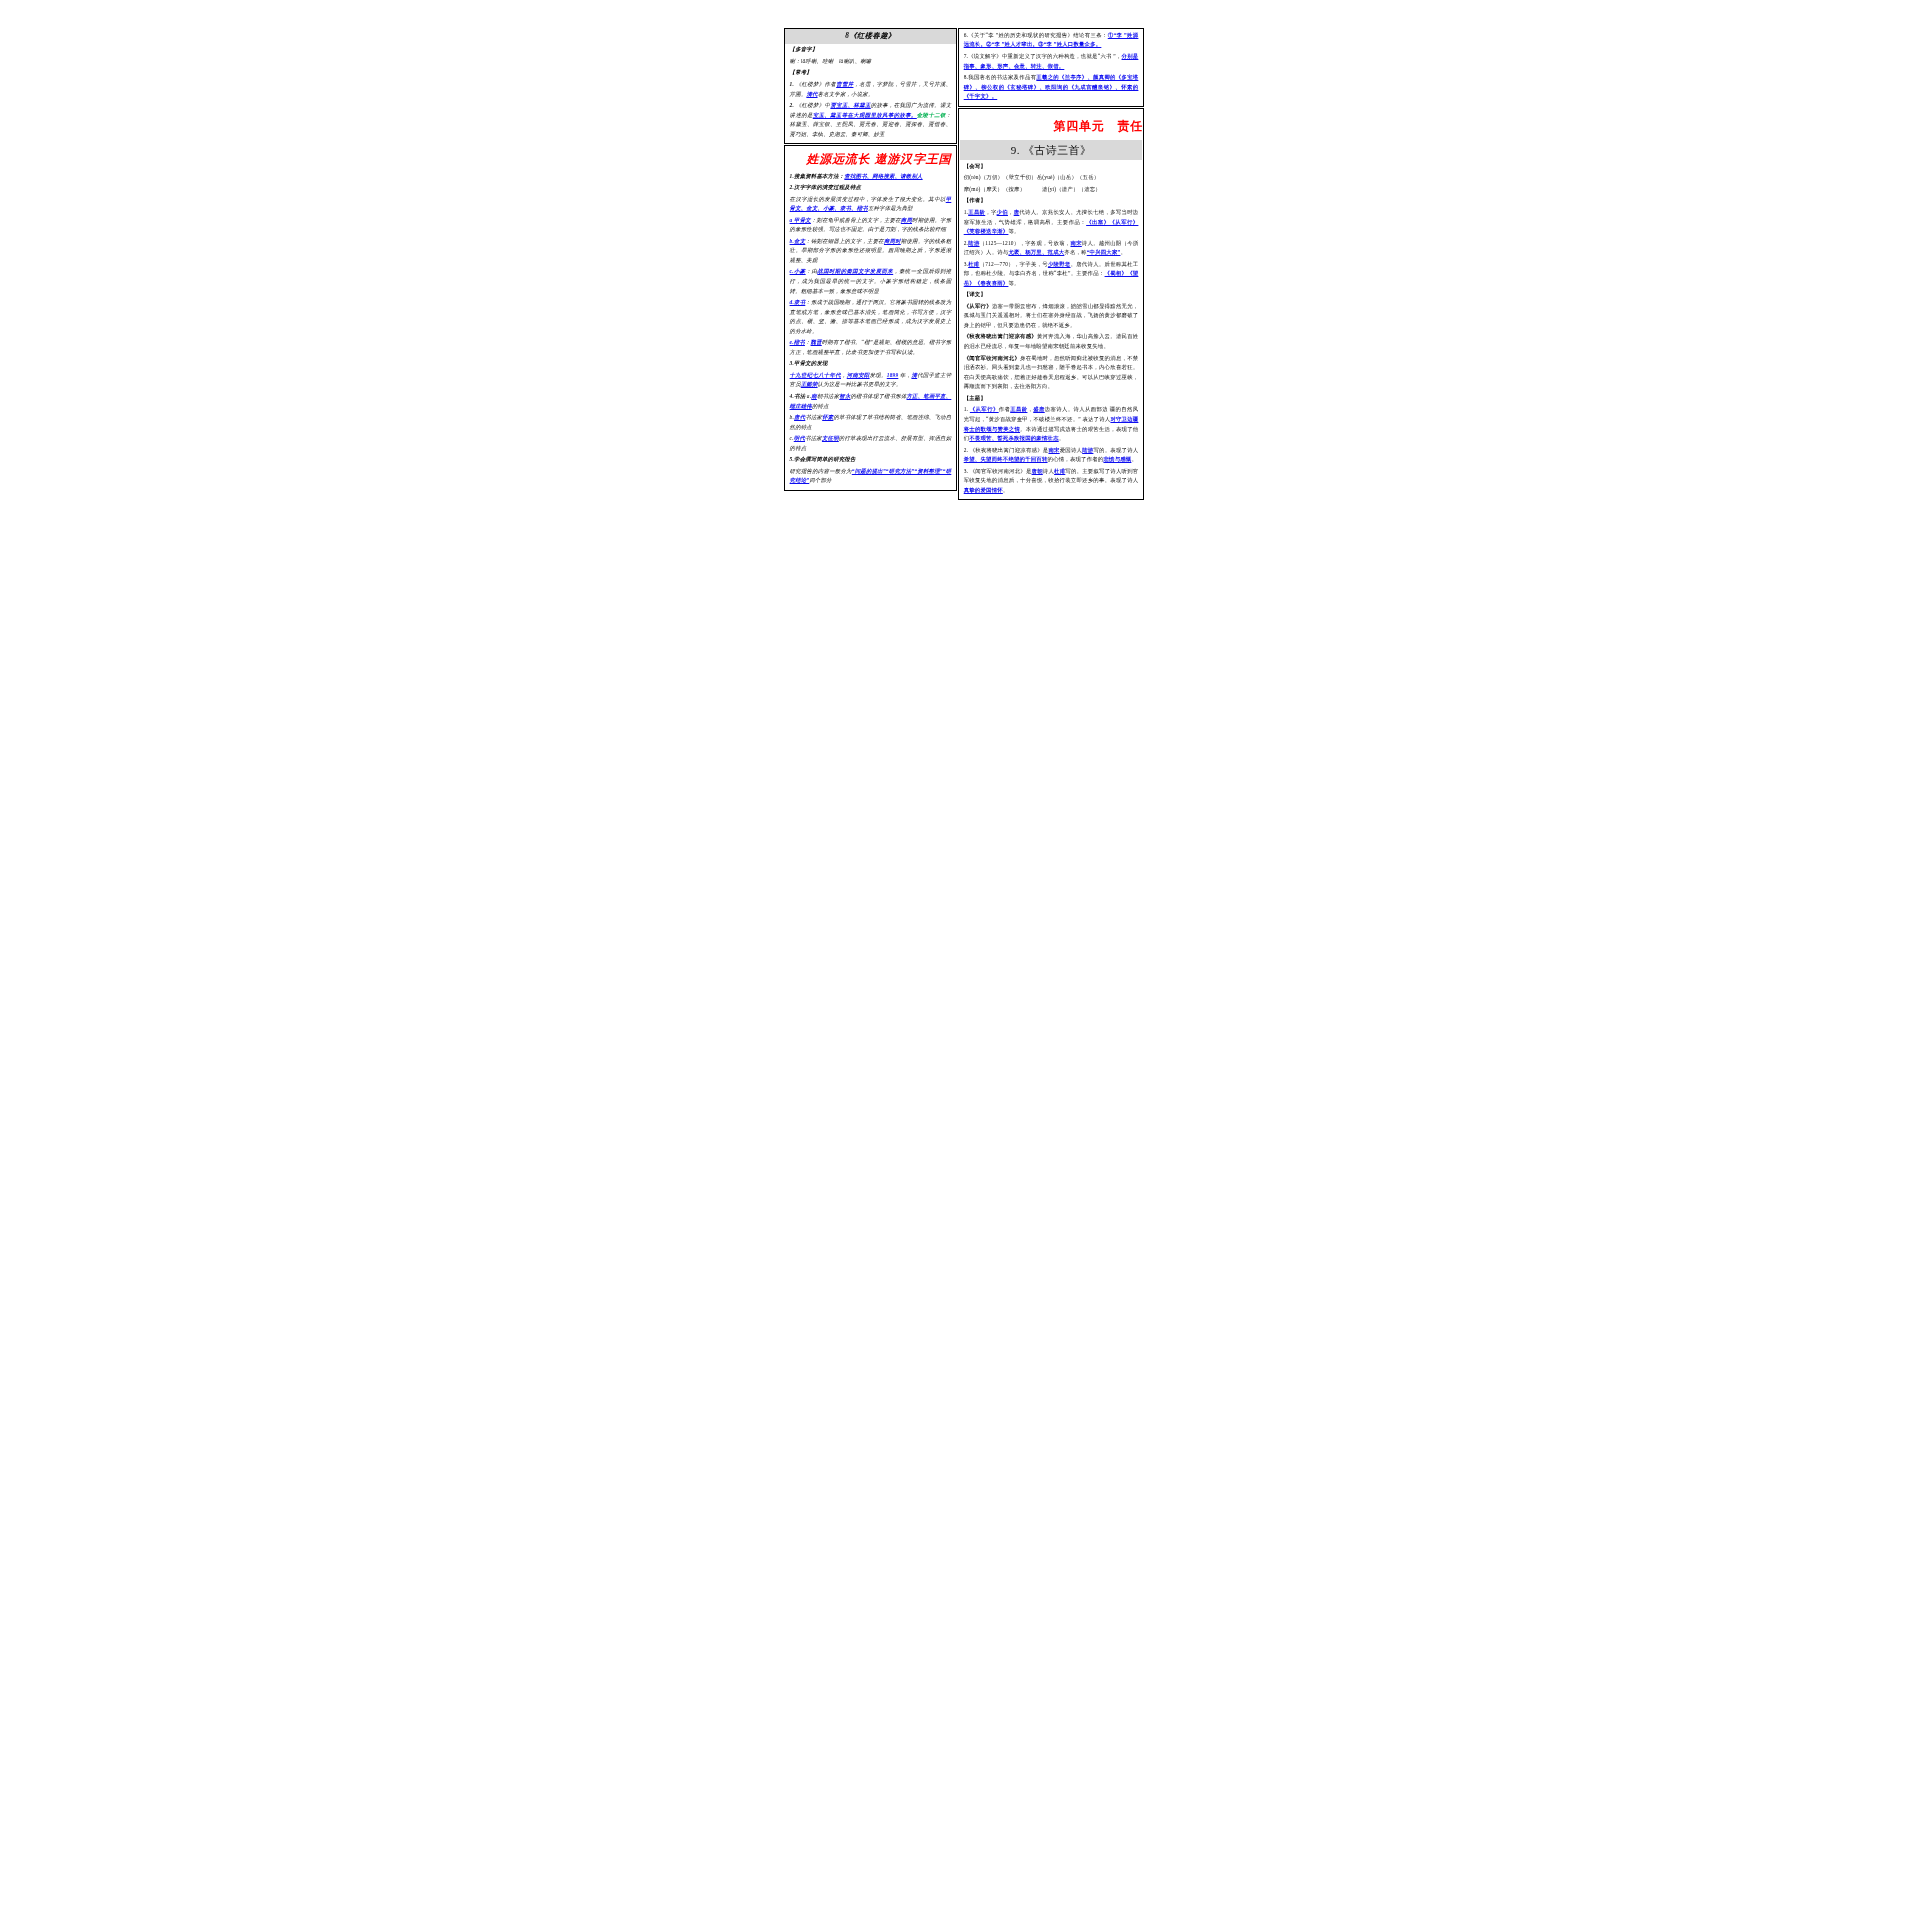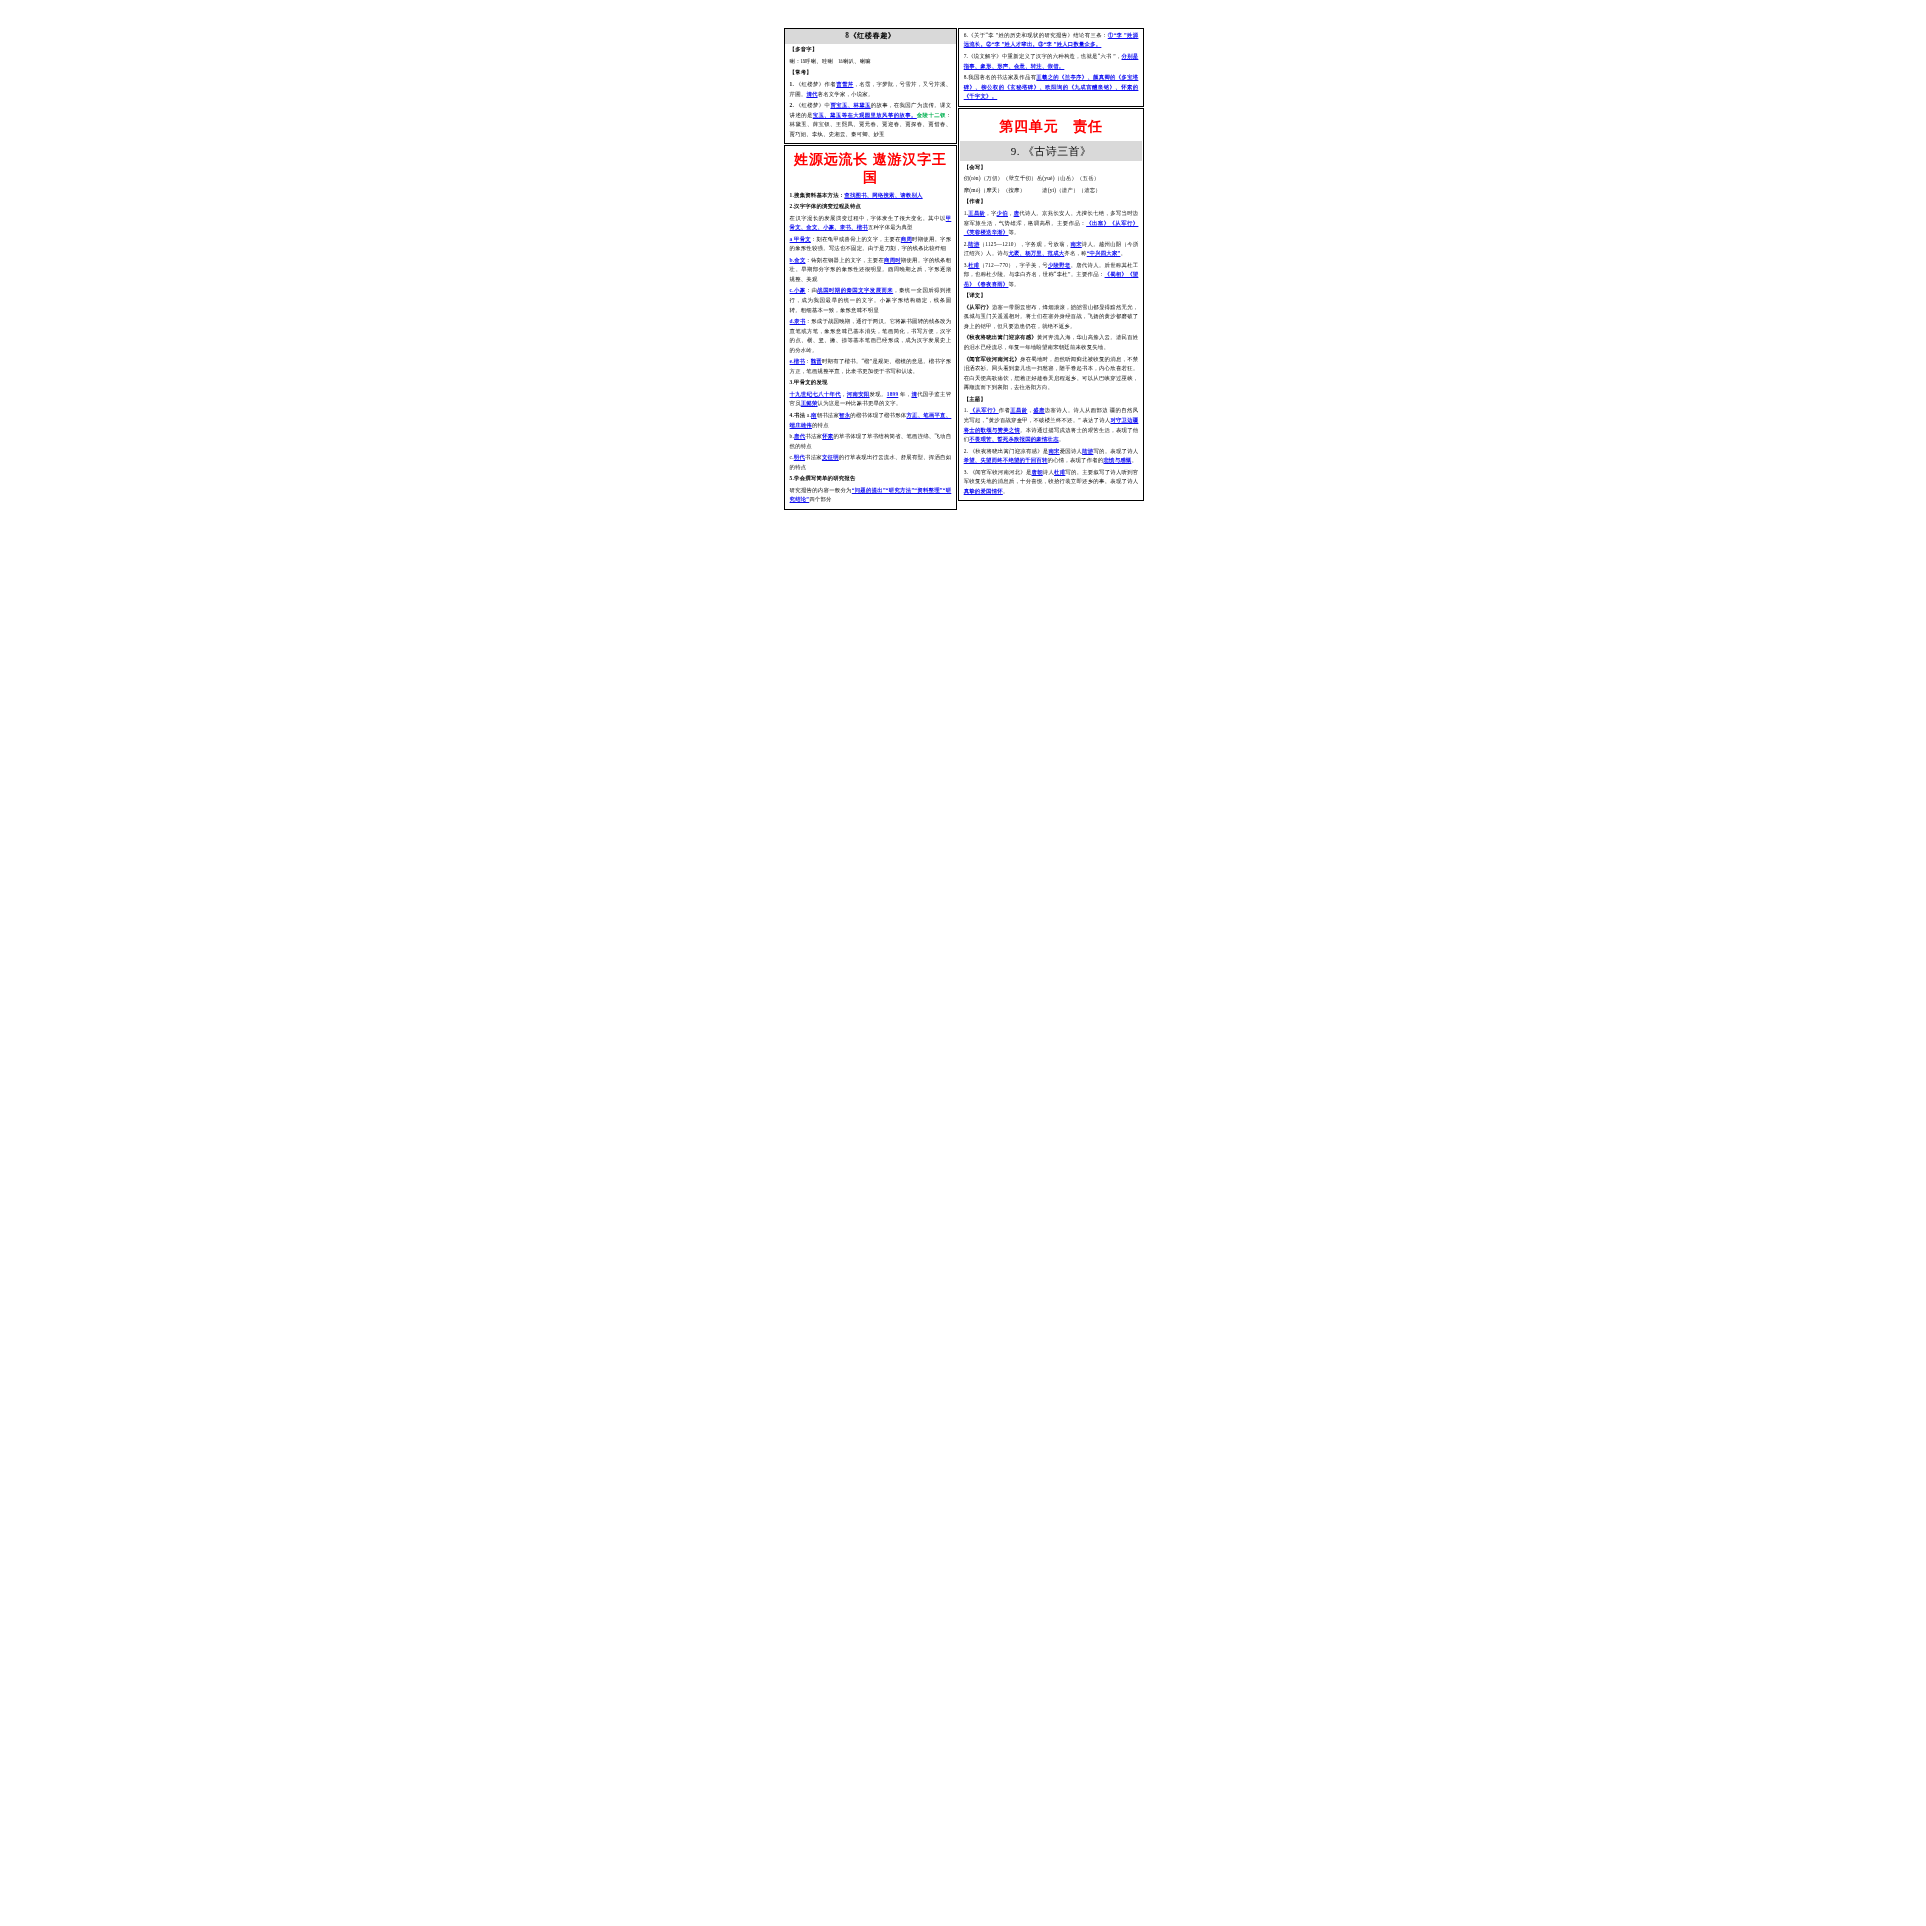--- a/index.html
+++ b/index.html
@@ -6,21 +6,21 @@
     --blue:#0d0df0; --green:#00B050; --red:#FF0000; --gray:#D9D9D9; --ink:#0a0a0a;
   }
   html,body{margin:0;padding:0;background:#ffffff;}
   body{font-family:"Liberation Serif","DejaVu Serif",serif;color:var(--ink);}
   .page{
     position:relative;width:406px;height:582px;margin:0 auto;background:#ffffff;
     padding:28px 22px 0 24px;box-sizing:border-box;
   }
   .cols{display:flex;align-items:flex-start;gap:1.2px;}
   .col{display:flex;flex-direction:column;gap:1.2px;}
-  .col-left{width:173px;}
+  .col-left{width:173px;font-style:italic;}
   .col-right{width:186px;}
   .box{border:0.8px solid #000;background:#fff;box-sizing:border-box;}
   .bt-thick{border-top-width:1.5px;}
   .bb-thick{border-bottom-width:1.5px;}
   .box-body{padding:1.9px 4.6px 3.1px 4.6px;}
   .para{
     font-size:5.4px;line-height:9.6px;letter-spacing:0.2px;
     text-align:justify;margin:0 0 1.9px 0;
   }
   .para:last-child{margin-bottom:0.8px;}
@@ -28,21 +28,21 @@
   .s-b{color:var(--ink);font-weight:bold;}
   .s-u{color:var(--blue);font-weight:bold;text-decoration:underline;}
   .s-g{color:var(--green);font-weight:bold;}
   .graybar{
     background:var(--gray);text-align:center;font-size:7.3px;font-weight:bold;
     padding:2.3px 1.5px;letter-spacing:0.4px;
   }
   .graybar.light{font-weight:normal;font-size:11px;margin:0 1.2px;}
   .red-title{
     color:var(--red);font-family:"Liberation Sans","DejaVu Sans",sans-serif;
-    font-weight:bold;font-size:14px;text-align:center;letter-spacing:0.8px;
+    font-weight:bold;font-size:12px;text-align:right;letter-spacing:0.8px;
     margin:2.3px 0 3.9px 0;
   }
   .red-title.unit4{margin:9.2px 0 5.4px 0;}
 </style>
 </head>
 <body>
 
 <div class="page">
   <div class="cols">
 

